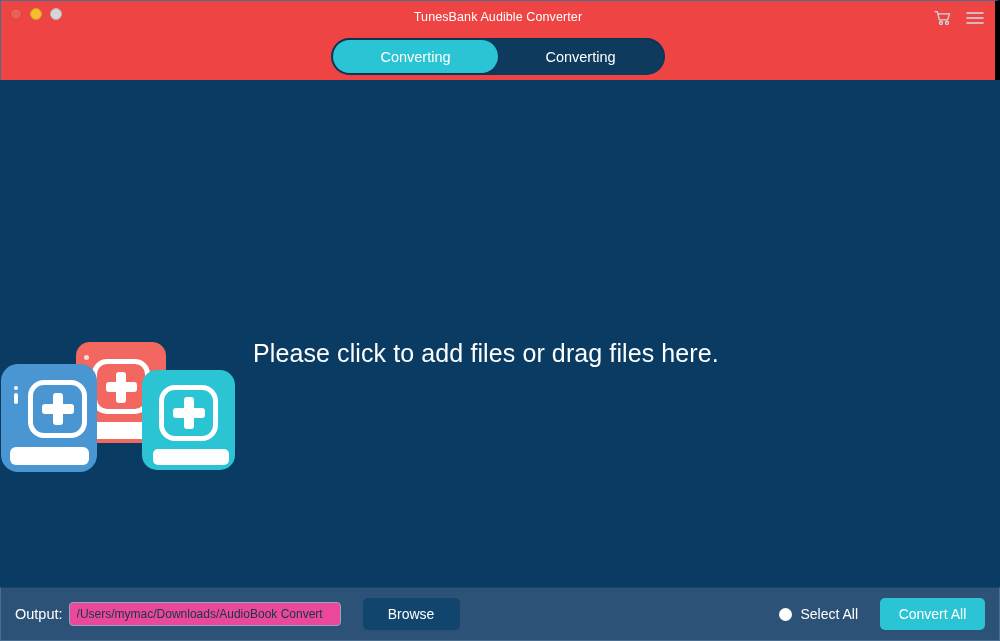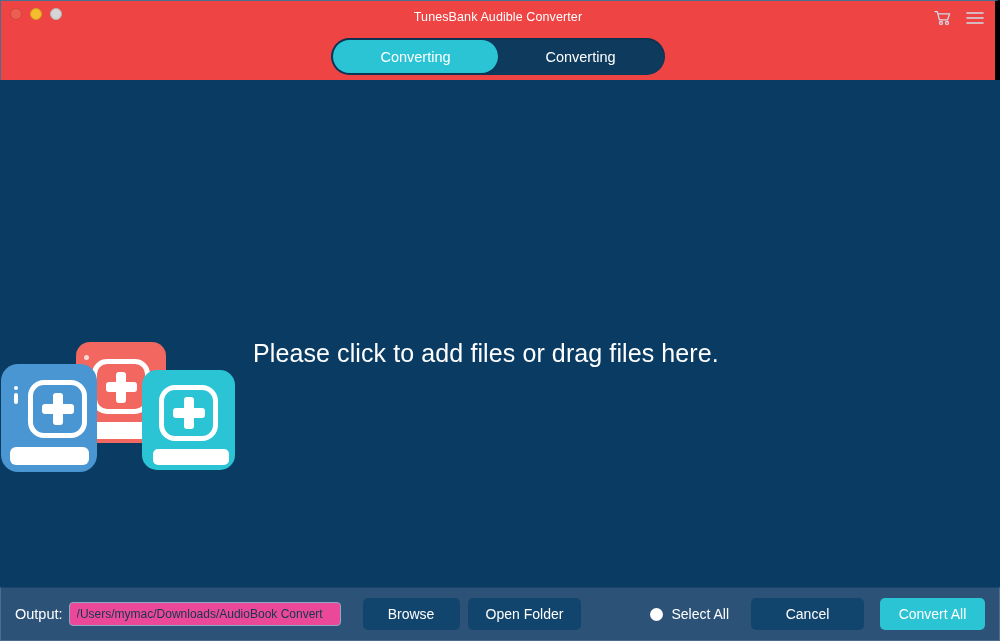--- a/index.html
+++ b/index.html
@@ -372,27 +372,25 @@
   </div>
 
   <div class="bottombar">
 
     <span class="output-label">Output:</span>
 
     <input class="output-field" type="text" readonly="" value="/Users/mymac/Downloads/AudioBook Convert" style="">
 
     <button class="btn dark btn-browse">Browse</button>
 
-    <button class="btn dark btn-openfolder">Open Folder</button>
 
     <span class="spacer"></span>
 
     <label class="select-all">
       <span class="radio"></span>
       <span class="select-all-label">Select All</span>
     </label>
 
-    <button class="btn dark btn-cancel">Cancel</button>
 
     <button class="btn accent btn-convert">Convert All</button>
   </div>
 
 </div>
 
 </body></html>

